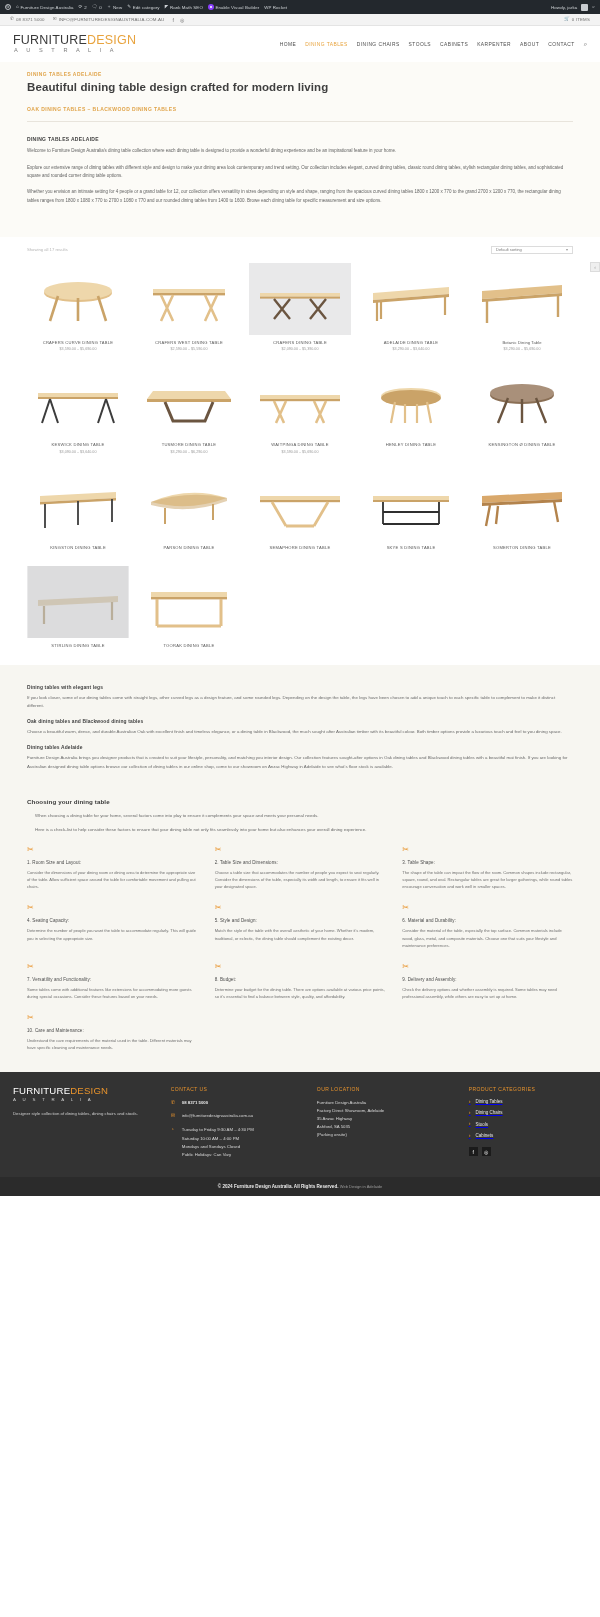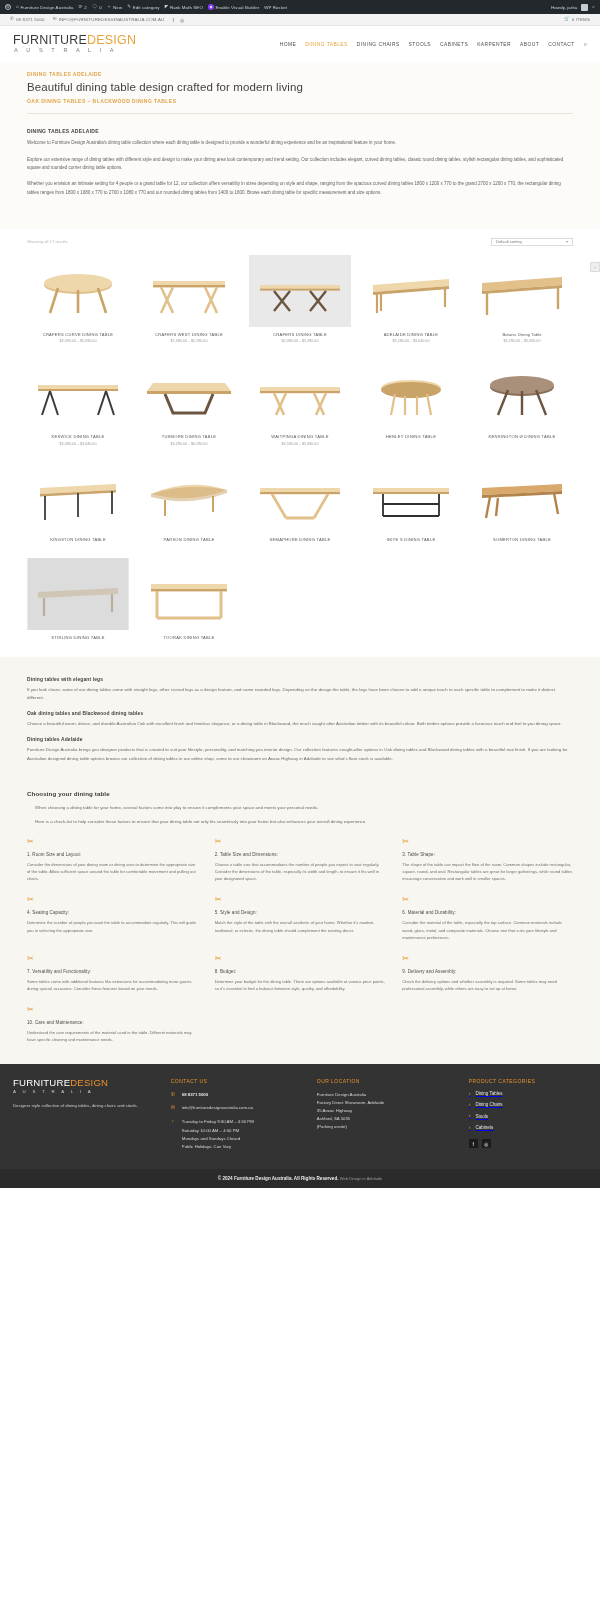--- a/index.html
+++ b/index.html
@@ -85,25 +85,25 @@
   }
   .hero-eyebrow {
     color: #e0a44a;
     font-size: 4.9px;
     letter-spacing: .5px;
     font-weight: 700;
     margin-bottom: 3px;
   }
   .hero-title {
     font-size: 11.5px;
-    font-weight: 400;
+    font-weight: 700;
     color: #3f3f3f;
     letter-spacing: .1px;
     line-height: 1.25;
-    margin-bottom: 4px;
+    margin-bottom: 12px;
   }
   .hero-sub {
     color: #e0a44a;
     font-size: 5px;
     letter-spacing: .45px;
     font-weight: 700;
   }
   .hero-rule { border-top: .6px solid #e8e4dc; margin: 9px 0 0 0; }
 
   .intro { background: #fcfbf7; padding: 4px 27px 24px 27px; }

